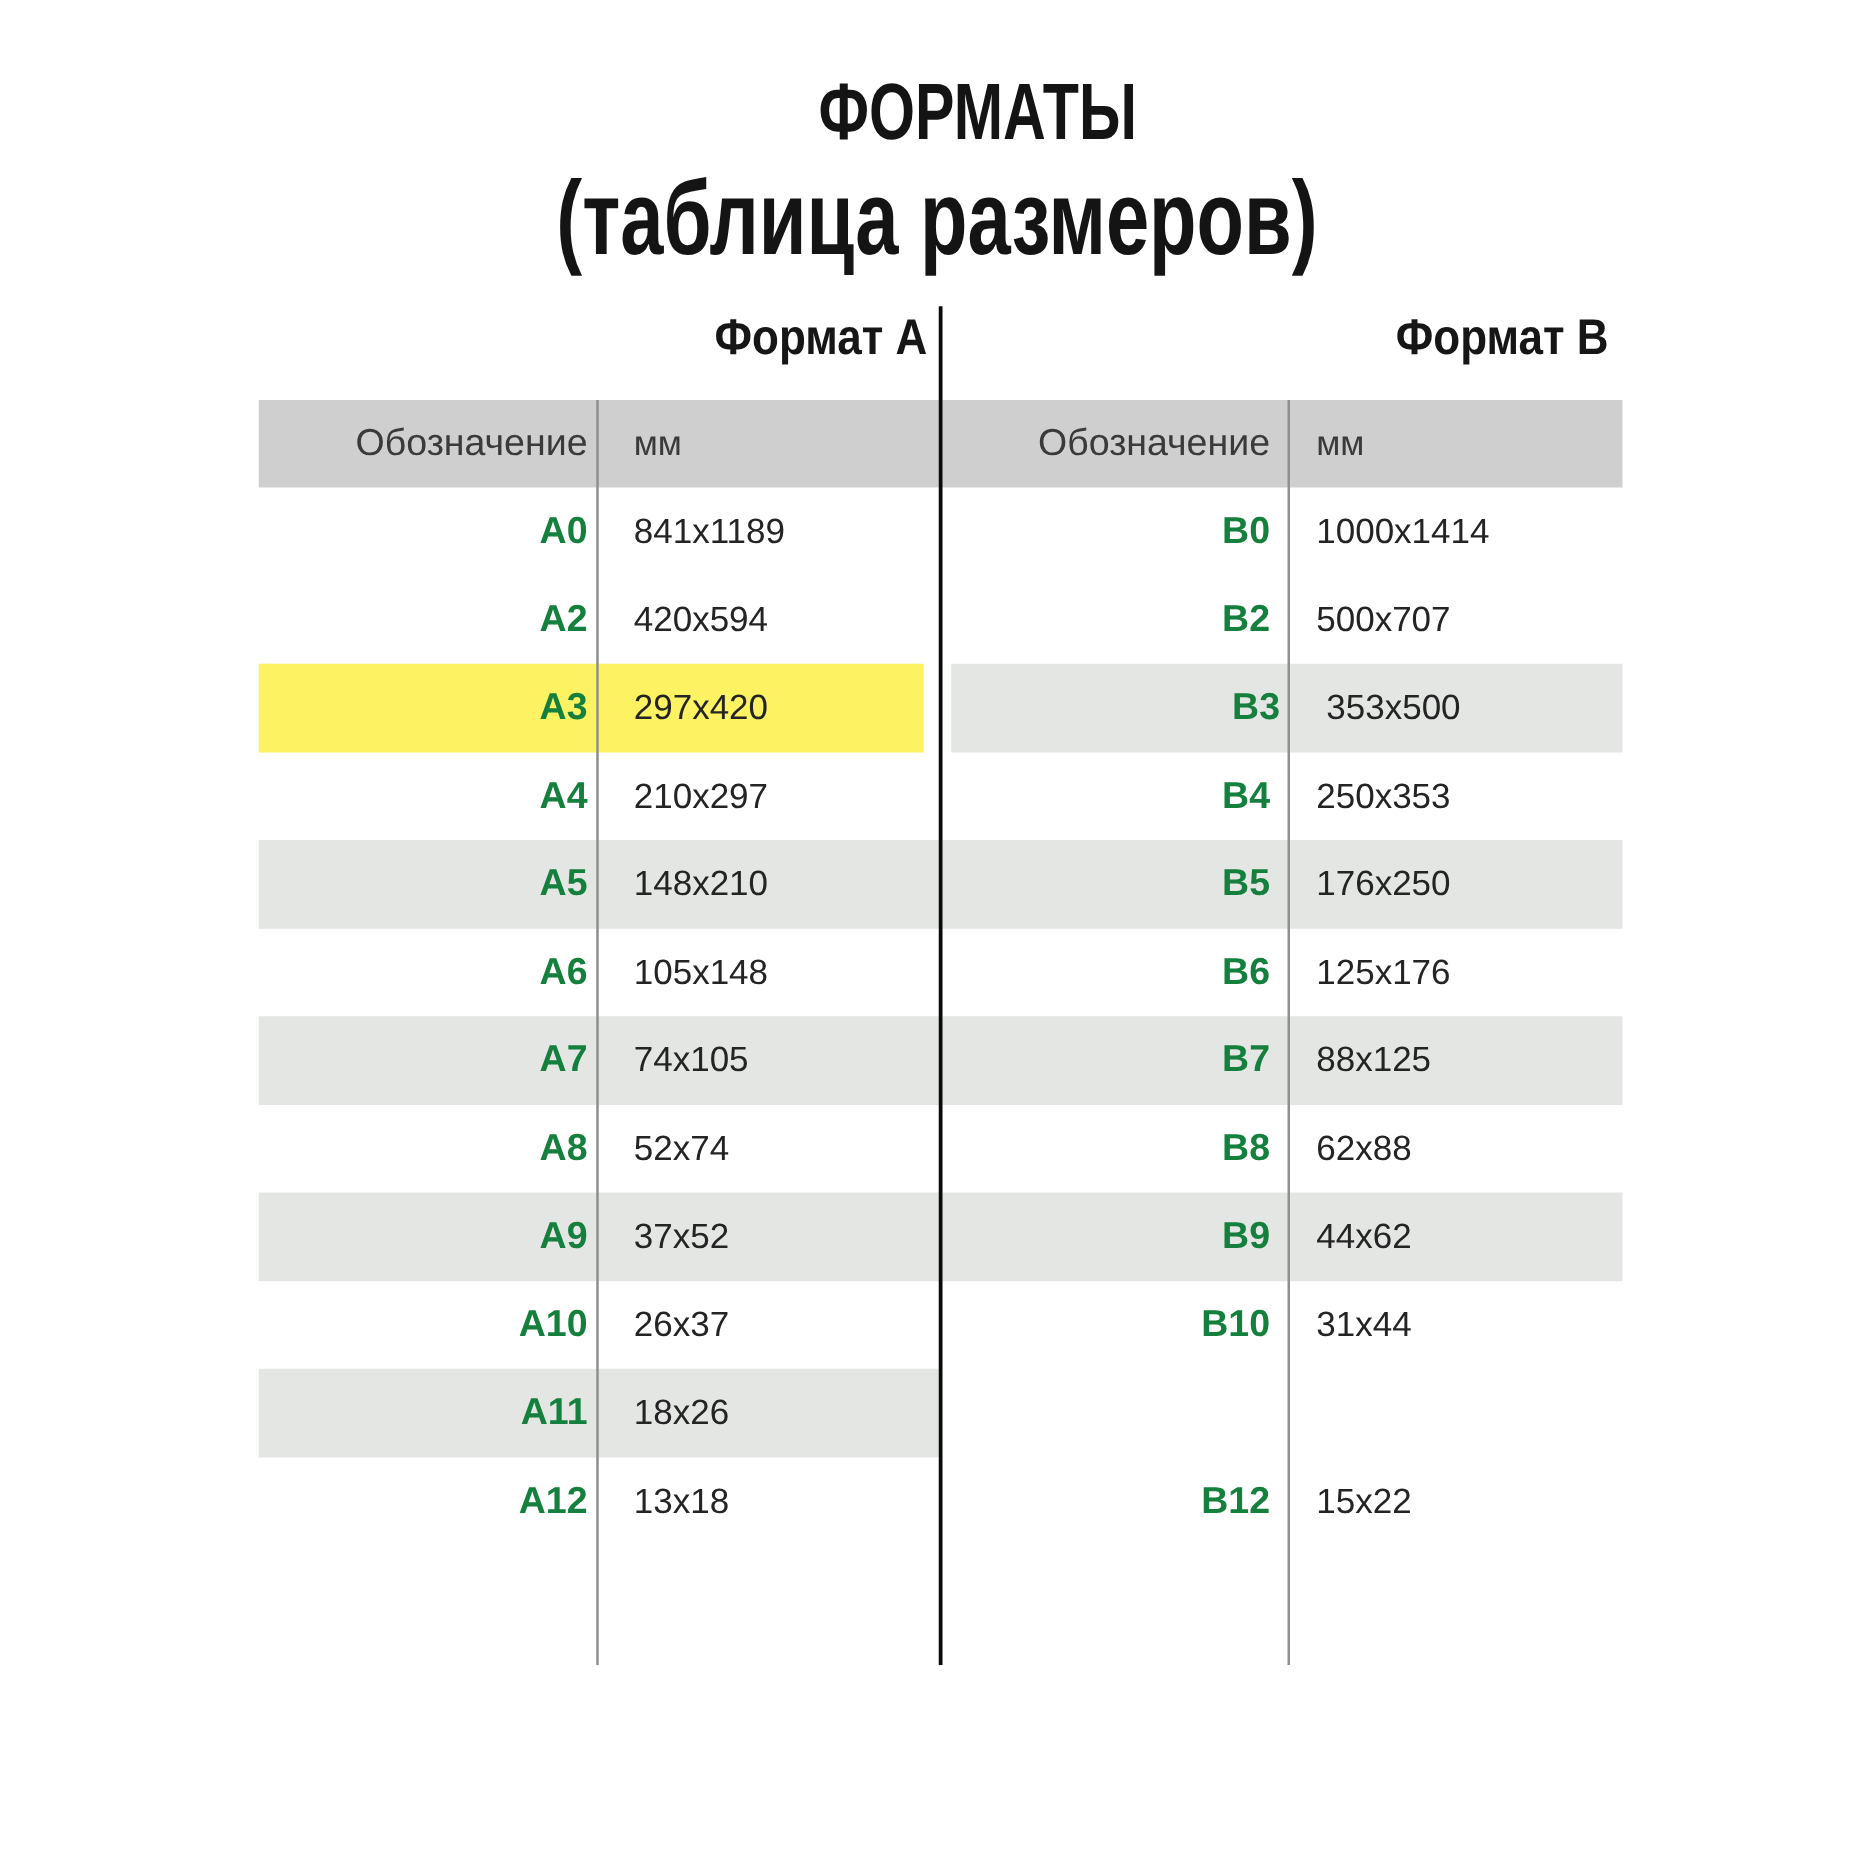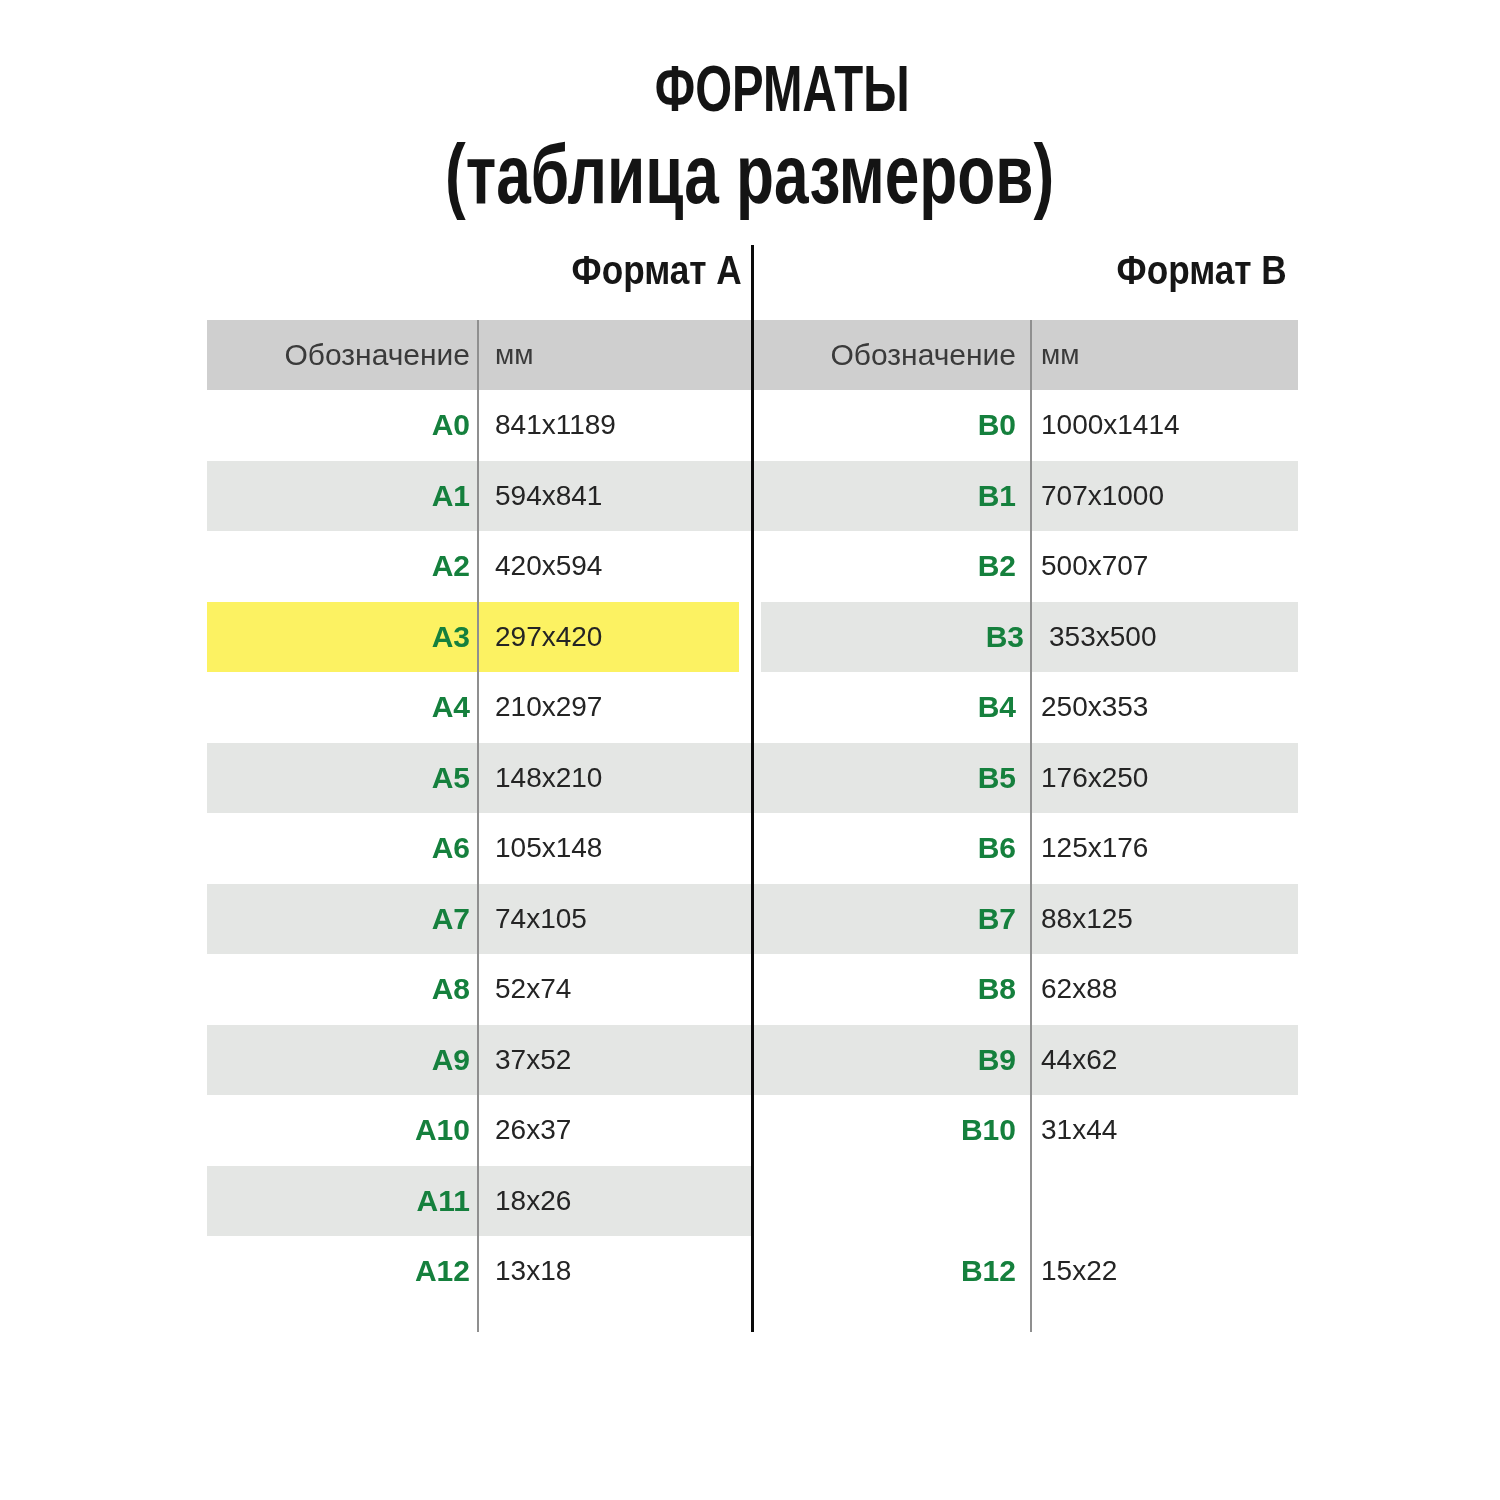--- a/index.html
+++ b/index.html
@@ -25,21 +25,21 @@
     text-align:right;font-size:40px;font-weight:700;color:#161616;
   }
   #head-a{left:207px;width:546px;}
   #head-b{left:753px;width:545px;}
 
   #size-table{
     position:absolute;left:207px;top:320px;width:1091px;
   }
   .row{display:flex;height:70.5px;}
   .row.header{height:70px;background:#cfcfcf;}
-  .half{display:flex;align-items:center;box-sizing:border-box;}
+  .half{display:flex;align-items:center;box-sizing:border-box;gap:12px;}
   .half.left{width:546px;}
   .half.right{width:545px;}
   .half.yellow{width:540px;margin-right:22px;}
   .gray{background:#e4e6e4;}
 
   .lab{width:263px;text-align:right;font-weight:700;font-size:30px;color:#15803d;white-space:nowrap;}
   .val{padding-left:25px;font-size:28px;color:#242424;white-space:nowrap;}
   .row.header .lab{font-weight:400;color:#3a3a3a;}
   .row.header .val{color:#3a3a3a;}
 
@@ -79,30 +79,20 @@
         <div class="half left">
           <span class="lab">A0</span>
           <span class="val">841x1189</span>
         </div>
         <div class="half right">
           <span class="lab">B0</span>
           <span class="val">1000x1414</span>
         </div>
       </div>
       <div class="row">
-        <div class="half left gray">
-          <span class="lab">A1</span>
-          <span class="val">594x841</span>
-        </div>
-        <div class="half right gray">
-          <span class="lab">B1</span>
-          <span class="val">707x1000</span>
-        </div>
-      </div>
-      <div class="row">
         <div class="half left">
           <span class="lab">A2</span>
           <span class="val">420x594</span>
         </div>
         <div class="half right">
           <span class="lab">B2</span>
           <span class="val">500x707</span>
         </div>
       </div>
       <div class="row">

